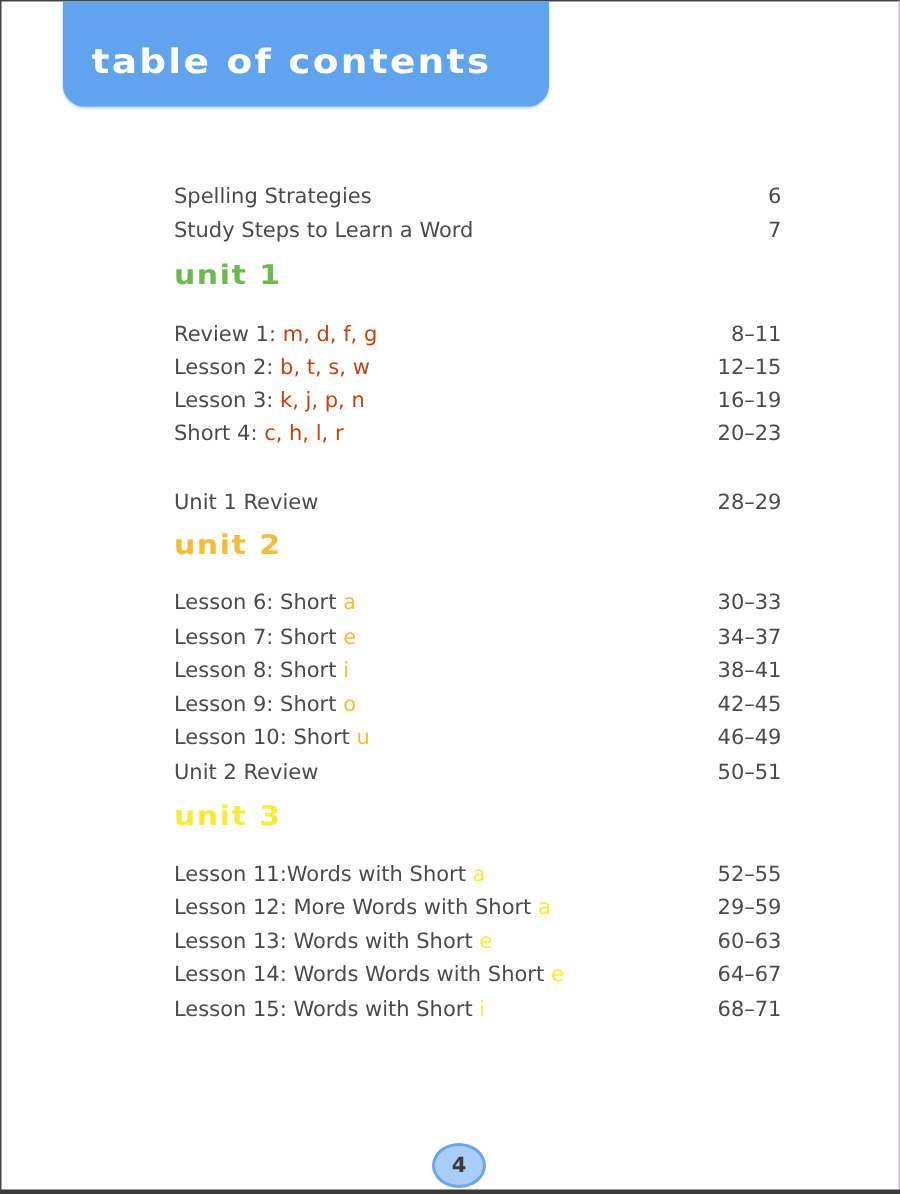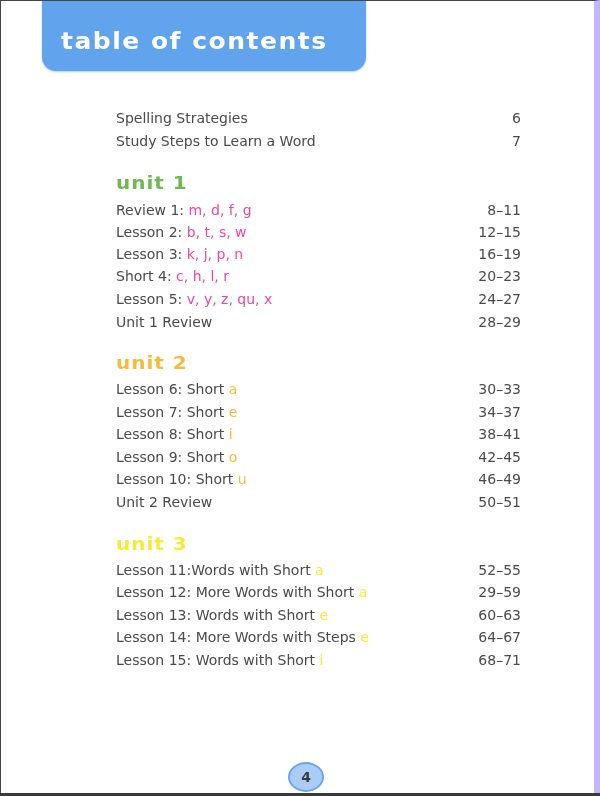--- a/index.html
+++ b/index.html
@@ -1,29 +1,29 @@
 <!DOCTYPE html>
 <html><head>
 <meta charset="utf-8">
 <style>
   html, body { margin: 0; padding: 0; }
   body { width: 600px; height: 796px; background: #ffffff; position: relative; overflow: hidden;
          font-family: "DejaVu Sans", sans-serif; color: #4a4a4a; }
   .page { position: absolute; left: 0; top: 0; width: 600px; height: 796px;
-          border-left: 1px solid #444; border-right: 6px solid #c4b5fd; border-top: 1px solid #444; box-sizing: border-box; }
+          border-left: 1px solid #444; border-right: 1px solid #c4b5fd; border-top: 1px solid #444; box-sizing: border-box; }
   .bottom-bar { position: absolute; left: 0; bottom: 0; width: 600px; height: 3px; background: #3a3a3a; }
   .title-banner { position: absolute; left: 41px; top: 0; width: 324px; height: 70px; background: #62a3ee;
                   border-radius: 0 0 14px 14px; box-shadow: 0 1px 2px rgba(98,163,238,0.5); }
   .title-text { position: absolute; left: 19px; top: 29px; color: #ffffff; font-family: "DejaVu Sans", sans-serif;
                 font-weight: bold; font-size: 25px; letter-spacing: 1.5px; text-transform: lowercase;
                 transform: scaleY(0.9); transform-origin: left top; line-height: 1; }
-  .row { position: absolute; left: 115px; width: 405px; height: 20px; font-size: 14px; line-height: 20px; }
+  .row { position: absolute; left: 115px; width: 405px; height: 20px; font-size: 14px; line-height: 20px; margin-top: 13px; }
   .row .label { position: absolute; left: 0; top: 0; white-space: nowrap; }
   .row .pages { position: absolute; right: 0; top: 0; white-space: nowrap; }
-  .hl-green { color: #ec4899; }
+  .hl-green { color: #c2410c; }
   .hl-orange { color: #f5bc3a; }
   .hl-yellow { color: #f7ea3c; }
   .unit-heading { position: absolute; left: 115px; font-size: 20px; font-weight: bold; letter-spacing: 1px;
                   line-height: 1; transform: scaleY(0.9); transform-origin: left top; }
   .unit-1 { color: #6cba4f; }
   .unit-2 { color: #f5bc3a; }
   .unit-3 { color: #f5ec3a; }
   .page-num { position: absolute; left: 287px; top: 761px; width: 36px; height: 30px; border-radius: 50%;
               background: #a9cdf7; border: 2px solid #6aa5ee; box-sizing: border-box; text-align: center;
               font-weight: bold; font-size: 14px; line-height: 26px; color: #3b3b3b; }
@@ -56,24 +56,20 @@
     <span class="label"><span>Lesson 2: </span><span class="hl-green">b, t, s, w</span></span>
     <span class="pages">12–15</span>
   </div>
   <div class="row" style="top:243px">
     <span class="label"><span>Lesson 3: </span><span class="hl-green">k, j, p, n</span></span>
     <span class="pages">16–19</span>
   </div>
   <div class="row" style="top:265px">
     <span class="label"><span>Short 4: </span><span class="hl-green">c, h, l, r</span></span>
     <span class="pages">20–23</span>
-  </div>
-  <div class="row" style="top:288px">
-    <span class="label"><span>Lesson 5: </span><span class="hl-green">v, y, z, qu, x</span></span>
-    <span class="pages">24–27</span>
   </div>
   <div class="row" style="top:311px">
     <span class="label">Unit 1 Review</span>
     <span class="pages">28–29</span>
   </div>
 
   <div class="unit-heading unit-2" style="top:353px">unit 2</div>
 
   <div class="row" style="top:378px">
     <span class="label"><span>Lesson 6: Short </span><span class="hl-orange">a</span></span>
@@ -108,21 +104,21 @@
   </div>
   <div class="row" style="top:581px">
     <span class="label"><span>Lesson 12: More Words with Short </span><span class="hl-yellow">a</span></span>
     <span class="pages">29–59</span>
   </div>
   <div class="row" style="top:604px">
     <span class="label"><span>Lesson 13: Words with Short </span><span class="hl-yellow">e</span></span>
     <span class="pages">60–63</span>
   </div>
   <div class="row" style="top:626px">
-    <span class="label"><span>Lesson 14: More Words with Steps </span><span class="hl-yellow">e</span></span>
+    <span class="label"><span>Lesson 14: Words Words with Short </span><span class="hl-yellow">e</span></span>
     <span class="pages">64–67</span>
   </div>
   <div class="row" style="top:649px">
     <span class="label"><span>Lesson 15: Words with Short </span><span class="hl-yellow">i</span></span>
     <span class="pages">68–71</span>
   </div>
 
   <div class="page-num">4</div>
 
 </div>

